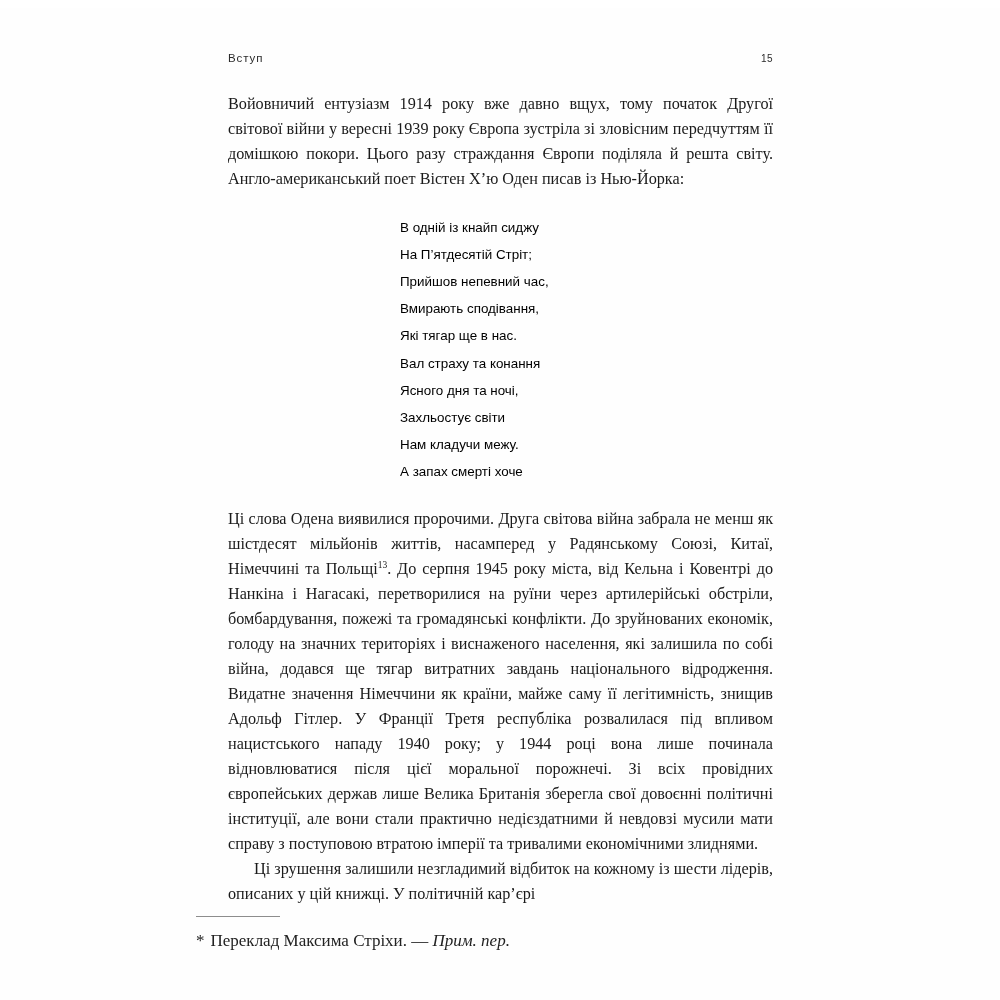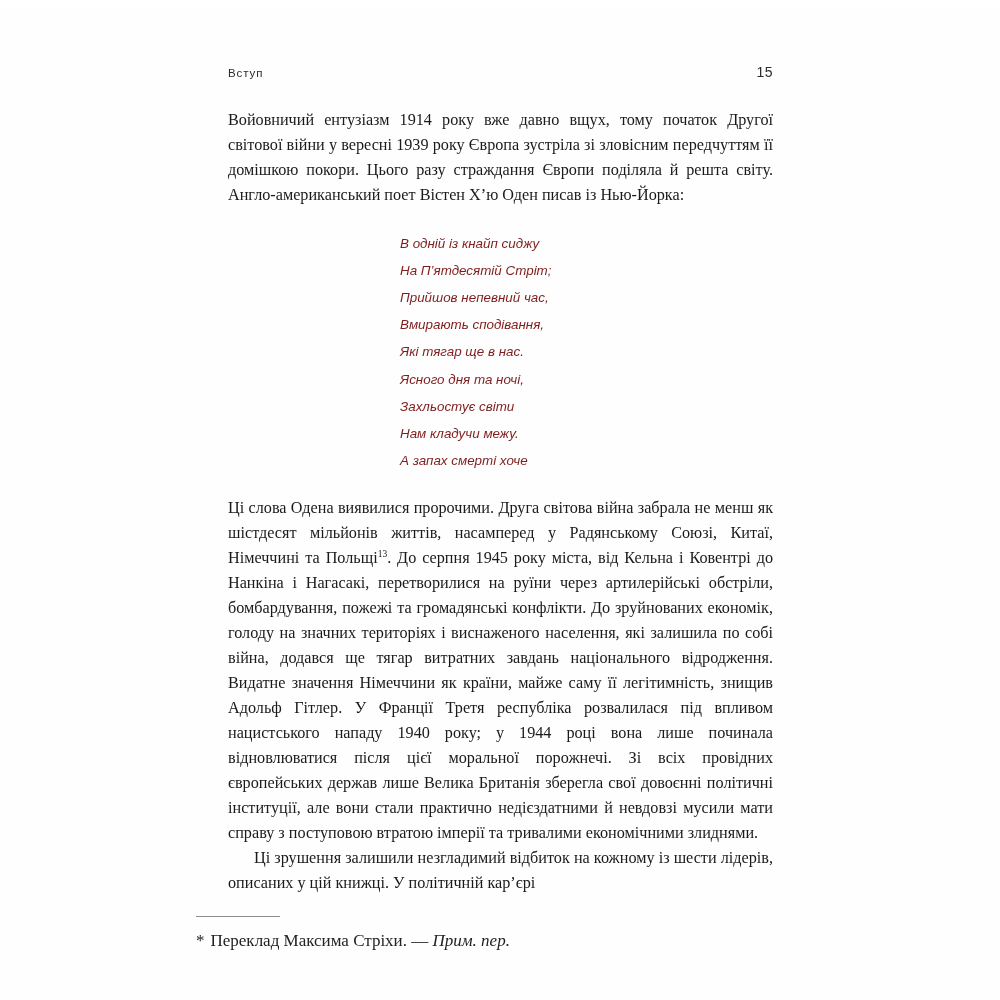--- a/index.html
+++ b/index.html
@@ -36,23 +36,22 @@
     font-family: "Liberation Sans", sans-serif;
     font-size: 11.5px;
     letter-spacing: 0.9px;
     color: #2b2b2b;
     margin-bottom: 28px;
   }
   .running-head .chapter-title {
     text-transform: none;
   }
   .running-head .page-number {
-    font-size: 14px;
+    font-size: 10px;
     letter-spacing: 0.5px;
-    margin-top: 12px;
   }
   .body-par {
     font-size: 16.2px;
     line-height: 1.545;
     text-align: justify;
     text-justify: inter-word;
     margin: 0 0 0 0;
     hyphens: manual;
   }
   .body-par.first {
@@ -60,22 +59,21 @@
   }
   .body-par.indented {
     text-indent: 26px;
   }
   .verse {
     margin: 22px 0 22px 0;
     padding-left: 172px;
     font-family: "Liberation Sans", sans-serif;
     font-size: 13.4px;
     line-height: 2.02;
-    color: #7f1d1d;
-    font-style: italic;
+    color: #000000;
   }
   .verse-line {
     white-space: pre-wrap;
   }
   .verse-line sup {
     font-size: 8.5px;
     vertical-align: super;
     line-height: 0;
   }
   .body-block {
@@ -122,20 +120,21 @@
     </div>
 
     <p class="body-par first">Войовничий ентузіазм 1914 року вже давно вщух, тому початок Другої світової війни у вересні 1939 року Європа зустріла зі зловісним передчуттям її домішкою покори. Цього разу страждання Європи поділяла й решта світу. Англо-американський поет Вістен Х’ю Оден писав із Нью-Йорка:</p>
 
     <div class="verse">
       <div class="verse-line">В одній із кнайп сиджу</div>
       <div class="verse-line">На П’ятдесятій Стріт;</div>
       <div class="verse-line">Прийшов непевний час,</div>
       <div class="verse-line">Вмирають сподівання,</div>
       <div class="verse-line">Які тягар ще в нас.</div>
+      <div class="verse-line">Вал страху та конання</div>
       <div class="verse-line">Ясного дня та ночі,</div>
       <div class="verse-line">Захльостує світи</div>
       <div class="verse-line">Нам кладучи межу.</div>
       <div class="verse-line">А запах смерті хоче</div>
     </div>
 
     <div class="body-block">
       <p class="body-par first">Ці слова Одена виявилися пророчими. Друга світова війна забрала не менш як шістдесят мільйонів життів, насамперед у Радянському Союзі, Китаї, Німеччині та Польщі<sup class="fn">13</sup>. До серпня 1945 року міста, від Кельна і Ковентрі до Нанкіна і Нагасакі, перетворилися на руїни через артилерійські обстріли, бомбардування, пожежі та громадянські конфлікти. До зруйнованих економік, голоду на значних територіях і виснаженого населення, які залишила по собі війна, додався ще тягар витратних завдань національного відродження. Видатне значення Німеччини як країни, майже саму її легітимність, знищив Адольф Гітлер. У Франції Третя республіка розвалилася під впливом нацистського нападу 1940 року; у 1944 році вона лише починала відновлюватися після цієї моральної порожнечі. Зі всіх провідних європейських держав лише Велика Британія зберегла свої довоєнні політичні інституції, але вони стали практично недієздатними й невдовзі мусили мати справу з поступовою втратою імперії та тривалими економічними злиднями.</p>
       <p class="body-par indented">Ці зрушення залишили незгладимий відбиток на кожному із шести лідерів, описаних у цій книжці. У політичній кар’єрі</p>
     </div>

